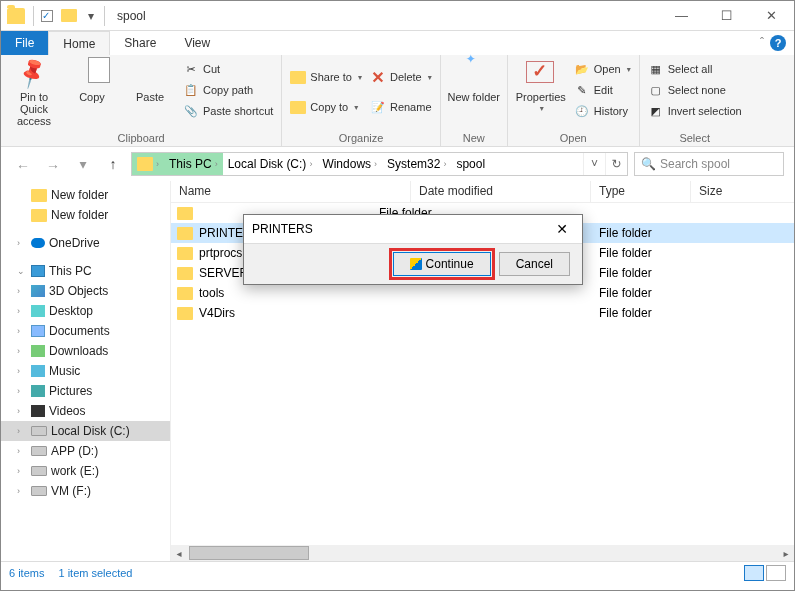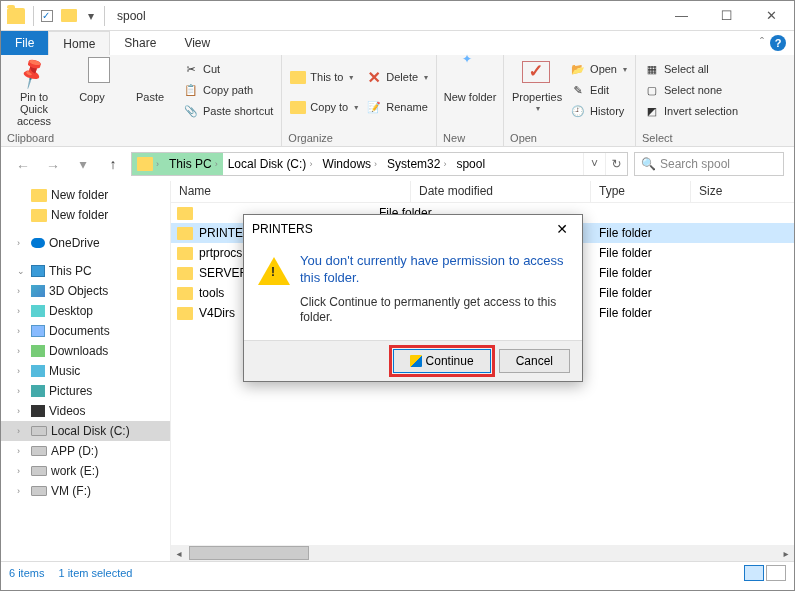--- a/index.html
+++ b/index.html
@@ -20,21 +20,21 @@
 .tab { padding: 0 14px; display:flex; align-items:center; color:#333; font-size:12px; }
 .tab.file { background:#1979ca; color:#fff; }
 .tab.active { background:#f5f5f5; border:1px solid #ddd; border-bottom:none; }
 .tabs-right { margin-left:auto; display:flex; align-items:center; gap:6px; padding-right:8px; }
 .help-icon { width:16px; height:16px; border-radius:50%; background:#1979ca; color:#fff; display:flex; align-items:center; justify-content:center; font-size:11px; font-weight:bold;}
 
 
 .ribbon { height: 92px; display:flex; background:#f5f5f5; border-bottom:1px solid #ddd; }
 .group { border-right:1px solid #ddd; display:flex; flex-direction:column; padding:2px 6px 0 6px; }
 .group-body { flex:1; display:flex; align-items:flex-start; gap:4px; }
-.group-label { text-align:left; font-size:11px; color:#666; padding:1px 0 2px 0; }
+.group-label { text-align:center; font-size:11px; color:#666; padding:1px 0 2px 0; }
 .bigbtn { width:54px; display:flex; flex-direction:column; align-items:center; padding-top:4px; gap:2px; font-size:11px; color:#333; text-align:center; line-height:1.1;}
 .bigbtn .ico { width:30px; height:28px; }
 .smallrow { display:flex; flex-direction:column; gap:1px; padding-top:2px; }
 .smallbtn { display:flex; align-items:center; gap:4px; font-size:11px; color:#333; padding:1px 2px; height:20px; white-space:nowrap;}
 .smallbtn .ico { width:16px; height:16px; display:inline-flex; align-items:center; justify-content:center;}
 .dd::after { content:"▾"; font-size:8px; color:#666; margin-left:2px;}
 
 
 .i-pin { transform: rotate(-30deg); font-size:22px; color:#555;}
 .i-copy { background:#fff; border:1px solid #999; width:20px; height:24px; position:relative;}
@@ -179,21 +179,21 @@
     </div>
     <div class="group-label">Clipboard</div>
   </div>
   <div class="group">
     <div class="group-body">
       <div class="smallrow" style="padding-top:10px;gap:10px;">
         <div class="smallbtn dd">
             <span class="ico">
               <span class="ti-folder"></span>
             </span>
-            <span>This to</span>
+            <span>Share to</span>
           </div>
         <div class="smallbtn dd">
             <span class="ico">
               <span class="ti-folder"></span>
             </span>
             <span>Copy to</span>
           </div>
       </div>
       <div class="smallrow" style="padding-top:10px;gap:10px;">
         <div class="smallbtn dd">
@@ -442,27 +442,20 @@
     <div class="vbtn act"></div>
     <div class="vbtn"></div>
   </div>
 </div>
 
 <div class="dialog">
   <div class="dlg-title">
     <span>PRINTERS</span>
     <span class="dlg-close">✕</span>
   </div>
-  <div class="dlg-body">
-    <div class="warn-ico"></div>
-    <div class="dlg-msg">
-      <div class="dlg-main">You don't currently have permission to access this folder.</div>
-      <div class="dlg-sub">Click Continue to permanently get access to this folder.</div>
-    </div>
-  </div>
   <div class="dlg-btns">
     <div class="btn primary">
         <span class="shield"></span>
         <span>Continue</span>
       </div>
     <div class="btn">
         <span>Cancel</span>
       </div>
   </div>
 </div>

